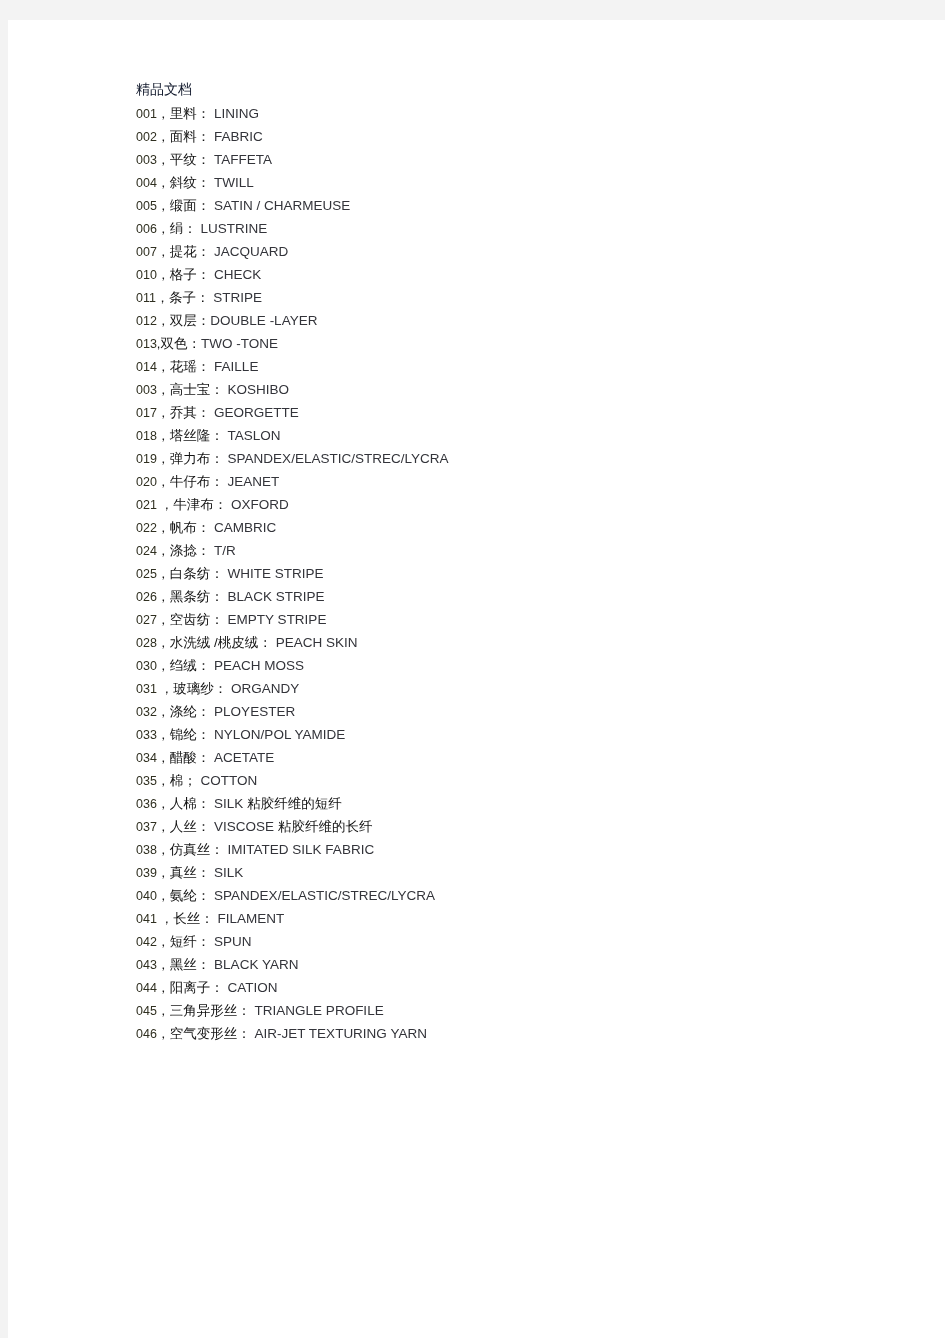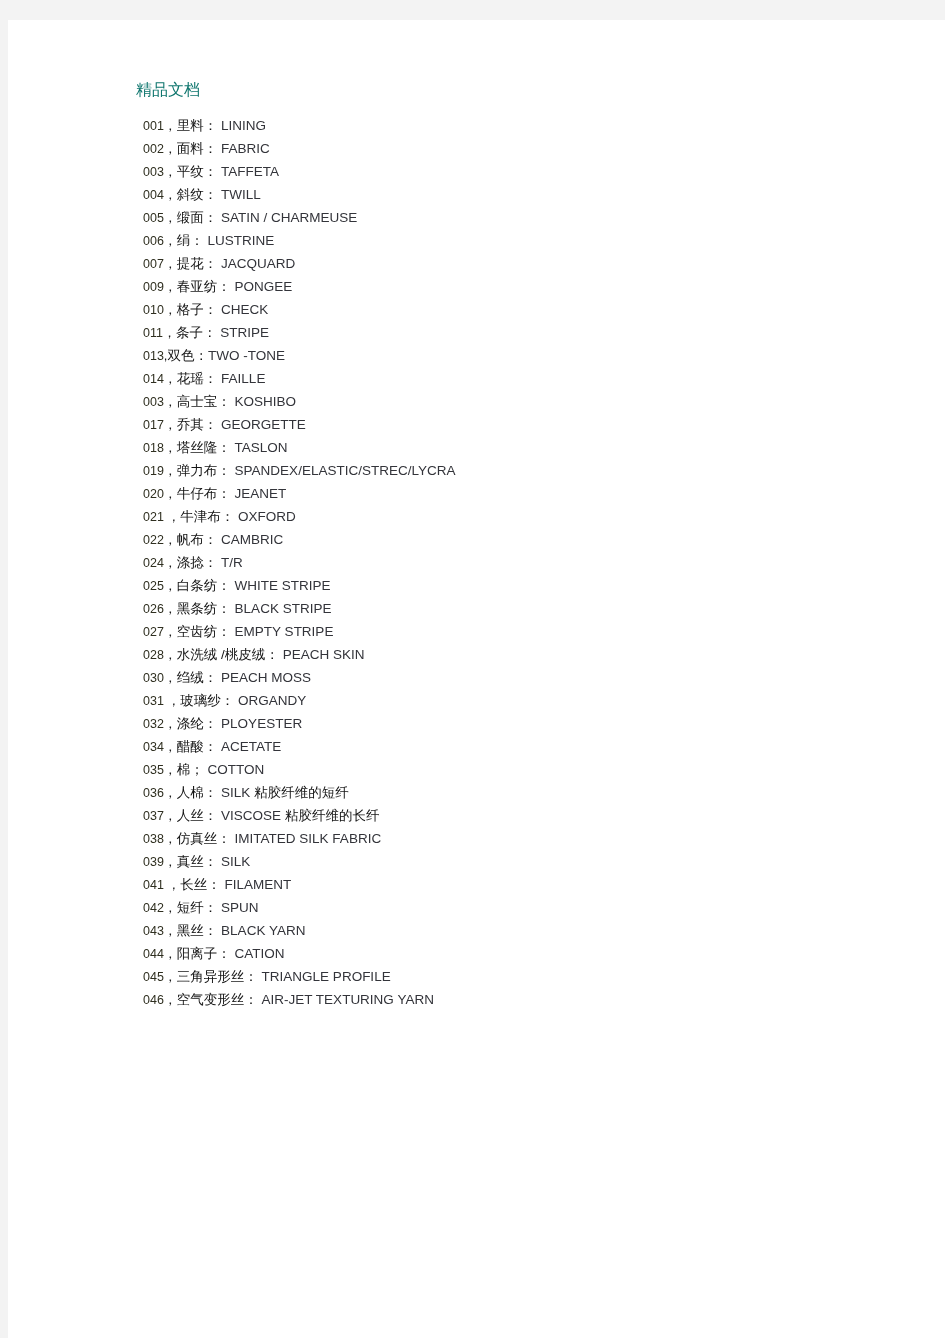--- a/index.html
+++ b/index.html
@@ -22,38 +22,37 @@
     background: #ffffff;
     box-sizing: border-box;
   }
   #content {
     position: absolute;
     left: 128px;
     top: 58px;
     width: 760px;
   }
   .doc-heading {
-    font-size: 16px;
-    color: #0f766e;
+    font-size: 14px;
+    color: #0f172a;
     line-height: 23px;
-    margin: 0 0 17px 0;
+    margin: 0 0 1px 0;
     font-weight: normal;
     white-space: pre;
   }
   .glossary-list {
     list-style: none;
     margin: 0;
     padding: 0;
   }
   .glossary-row {
-    line-height: 16px;
+    line-height: 24px;
     height: 23px;
     white-space: pre;
     font-size: 13px;
-    margin-left: 7px;
   }
   .term-num {
     color: #2f2f20;
     font-size: 12.5px;
   }
   .term-sep {
     color: #1a1a1a;
     font-size: 13px;
   }
   .term-cn {
@@ -80,46 +79,48 @@
   <div id="content">
     <div class="doc-heading">精品文档</div>
     <div class="glossary-list" id="glossary-list">
         <div class="glossary-row"><span class="term-num">001</span><span class="term-sep">，</span><span class="term-cn">里料</span><span class="term-colon">：</span><span class="term-en"> LINING</span><span class="term-note"></span></div>
         <div class="glossary-row"><span class="term-num">002</span><span class="term-sep">，</span><span class="term-cn">面料</span><span class="term-colon">：</span><span class="term-en"> FABRIC</span><span class="term-note"></span></div>
         <div class="glossary-row"><span class="term-num">003</span><span class="term-sep">，</span><span class="term-cn">平纹</span><span class="term-colon">：</span><span class="term-en"> TAFFETA</span><span class="term-note"></span></div>
         <div class="glossary-row"><span class="term-num">004</span><span class="term-sep">，</span><span class="term-cn">斜纹</span><span class="term-colon">：</span><span class="term-en"> TWILL</span><span class="term-note"></span></div>
         <div class="glossary-row"><span class="term-num">005</span><span class="term-sep">，</span><span class="term-cn">缎面</span><span class="term-colon">：</span><span class="term-en"> SATIN / CHARMEUSE</span><span class="term-note"></span></div>
         <div class="glossary-row"><span class="term-num">006</span><span class="term-sep">，</span><span class="term-cn">绢</span><span class="term-colon">：</span><span class="term-en"> LUSTRINE</span><span class="term-note"></span></div>
         <div class="glossary-row"><span class="term-num">007</span><span class="term-sep">，</span><span class="term-cn">提花</span><span class="term-colon">：</span><span class="term-en"> JACQUARD</span><span class="term-note"></span></div>
-        <div class="glossary-row"><span class="term-num">009</span><span class="term-sep">，</span><span class="term-cn">春亚纺</span><span class="term-colon">：</span><span class="term-en"> PONGEE</span><span class="term-note"></span></div>
         <div class="glossary-row"><span class="term-num">010</span><span class="term-sep">，</span><span class="term-cn">格子</span><span class="term-colon">：</span><span class="term-en"> CHECK</span><span class="term-note"></span></div>
         <div class="glossary-row"><span class="term-num">011</span><span class="term-sep">，</span><span class="term-cn">条子</span><span class="term-colon">：</span><span class="term-en"> STRIPE</span><span class="term-note"></span></div>
+        <div class="glossary-row"><span class="term-num">012</span><span class="term-sep">，</span><span class="term-cn">双层</span><span class="term-colon">：</span><span class="term-en">DOUBLE -LAYER</span><span class="term-note"></span></div>
         <div class="glossary-row"><span class="term-num">013</span><span class="term-sep">,</span><span class="term-cn">双色</span><span class="term-colon">：</span><span class="term-en">TWO -TONE</span><span class="term-note"></span></div>
         <div class="glossary-row"><span class="term-num">014</span><span class="term-sep">，</span><span class="term-cn">花瑶</span><span class="term-colon">：</span><span class="term-en"> FAILLE</span><span class="term-note"></span></div>
         <div class="glossary-row"><span class="term-num">003</span><span class="term-sep">，</span><span class="term-cn">高士宝</span><span class="term-colon">：</span><span class="term-en"> KOSHIBO</span><span class="term-note"></span></div>
         <div class="glossary-row"><span class="term-num">017</span><span class="term-sep">，</span><span class="term-cn">乔其</span><span class="term-colon">：</span><span class="term-en"> GEORGETTE</span><span class="term-note"></span></div>
         <div class="glossary-row"><span class="term-num">018</span><span class="term-sep">，</span><span class="term-cn">塔丝隆</span><span class="term-colon">：</span><span class="term-en"> TASLON</span><span class="term-note"></span></div>
         <div class="glossary-row"><span class="term-num">019</span><span class="term-sep">，</span><span class="term-cn">弹力布</span><span class="term-colon">：</span><span class="term-en"> SPANDEX/ELASTIC/STREC/LYCRA</span><span class="term-note"></span></div>
         <div class="glossary-row"><span class="term-num">020</span><span class="term-sep">，</span><span class="term-cn">牛仔布</span><span class="term-colon">：</span><span class="term-en"> JEANET</span><span class="term-note"></span></div>
         <div class="glossary-row"><span class="term-num">021 </span><span class="term-sep">，</span><span class="term-cn">牛津布</span><span class="term-colon">：</span><span class="term-en"> OXFORD</span><span class="term-note"></span></div>
         <div class="glossary-row"><span class="term-num">022</span><span class="term-sep">，</span><span class="term-cn">帆布</span><span class="term-colon">：</span><span class="term-en"> CAMBRIC</span><span class="term-note"></span></div>
         <div class="glossary-row"><span class="term-num">024</span><span class="term-sep">，</span><span class="term-cn">涤捻</span><span class="term-colon">：</span><span class="term-en"> T/R</span><span class="term-note"></span></div>
         <div class="glossary-row"><span class="term-num">025</span><span class="term-sep">，</span><span class="term-cn">白条纺</span><span class="term-colon">：</span><span class="term-en"> WHITE STRIPE</span><span class="term-note"></span></div>
         <div class="glossary-row"><span class="term-num">026</span><span class="term-sep">，</span><span class="term-cn">黑条纺</span><span class="term-colon">：</span><span class="term-en"> BLACK STRIPE</span><span class="term-note"></span></div>
         <div class="glossary-row"><span class="term-num">027</span><span class="term-sep">，</span><span class="term-cn">空齿纺</span><span class="term-colon">：</span><span class="term-en"> EMPTY STRIPE</span><span class="term-note"></span></div>
         <div class="glossary-row"><span class="term-num">028</span><span class="term-sep">，</span><span class="term-cn">水洗绒 /桃皮绒</span><span class="term-colon">：</span><span class="term-en"> PEACH SKIN</span><span class="term-note"></span></div>
         <div class="glossary-row"><span class="term-num">030</span><span class="term-sep">，</span><span class="term-cn">绉绒</span><span class="term-colon">：</span><span class="term-en"> PEACH MOSS</span><span class="term-note"></span></div>
         <div class="glossary-row"><span class="term-num">031 </span><span class="term-sep">，</span><span class="term-cn">玻璃纱</span><span class="term-colon">：</span><span class="term-en"> ORGANDY</span><span class="term-note"></span></div>
         <div class="glossary-row"><span class="term-num">032</span><span class="term-sep">，</span><span class="term-cn">涤纶</span><span class="term-colon">：</span><span class="term-en"> PLOYESTER</span><span class="term-note"></span></div>
+        <div class="glossary-row"><span class="term-num">033</span><span class="term-sep">，</span><span class="term-cn">锦纶</span><span class="term-colon">：</span><span class="term-en"> NYLON/POL YAMIDE</span><span class="term-note"></span></div>
         <div class="glossary-row"><span class="term-num">034</span><span class="term-sep">，</span><span class="term-cn">醋酸</span><span class="term-colon">：</span><span class="term-en"> ACETATE</span><span class="term-note"></span></div>
         <div class="glossary-row"><span class="term-num">035</span><span class="term-sep">，</span><span class="term-cn">棉</span><span class="term-colon">；</span><span class="term-en"> COTTON</span><span class="term-note"></span></div>
         <div class="glossary-row"><span class="term-num">036</span><span class="term-sep">，</span><span class="term-cn">人棉</span><span class="term-colon">：</span><span class="term-en"> SILK </span><span class="term-note">粘胶纤维的短纤</span></div>
         <div class="glossary-row"><span class="term-num">037</span><span class="term-sep">，</span><span class="term-cn">人丝</span><span class="term-colon">：</span><span class="term-en"> VISCOSE </span><span class="term-note">粘胶纤维的长纤</span></div>
         <div class="glossary-row"><span class="term-num">038</span><span class="term-sep">，</span><span class="term-cn">仿真丝</span><span class="term-colon">：</span><span class="term-en"> IMITATED SILK FABRIC</span><span class="term-note"></span></div>
         <div class="glossary-row"><span class="term-num">039</span><span class="term-sep">，</span><span class="term-cn">真丝</span><span class="term-colon">：</span><span class="term-en"> SILK</span><span class="term-note"></span></div>
+        <div class="glossary-row"><span class="term-num">040</span><span class="term-sep">，</span><span class="term-cn">氨纶</span><span class="term-colon">：</span><span class="term-en"> SPANDEX/ELASTIC/STREC/LYCRA</span><span class="term-note"></span></div>
         <div class="glossary-row"><span class="term-num">041 </span><span class="term-sep">，</span><span class="term-cn">长丝</span><span class="term-colon">：</span><span class="term-en"> FILAMENT</span><span class="term-note"></span></div>
         <div class="glossary-row"><span class="term-num">042</span><span class="term-sep">，</span><span class="term-cn">短纤</span><span class="term-colon">：</span><span class="term-en"> SPUN</span><span class="term-note"></span></div>
         <div class="glossary-row"><span class="term-num">043</span><span class="term-sep">，</span><span class="term-cn">黑丝</span><span class="term-colon">：</span><span class="term-en"> BLACK YARN</span><span class="term-note"></span></div>
         <div class="glossary-row"><span class="term-num">044</span><span class="term-sep">，</span><span class="term-cn">阳离子</span><span class="term-colon">：</span><span class="term-en"> CATION</span><span class="term-note"></span></div>
         <div class="glossary-row"><span class="term-num">045</span><span class="term-sep">，</span><span class="term-cn">三角异形丝</span><span class="term-colon">：</span><span class="term-en"> TRIANGLE PROFILE</span><span class="term-note"></span></div>
         <div class="glossary-row"><span class="term-num">046</span><span class="term-sep">，</span><span class="term-cn">空气变形丝</span><span class="term-colon">：</span><span class="term-en"> AIR-JET TEXTURING YARN</span><span class="term-note"></span></div>
       </div>
   </div>
 </div>
 

